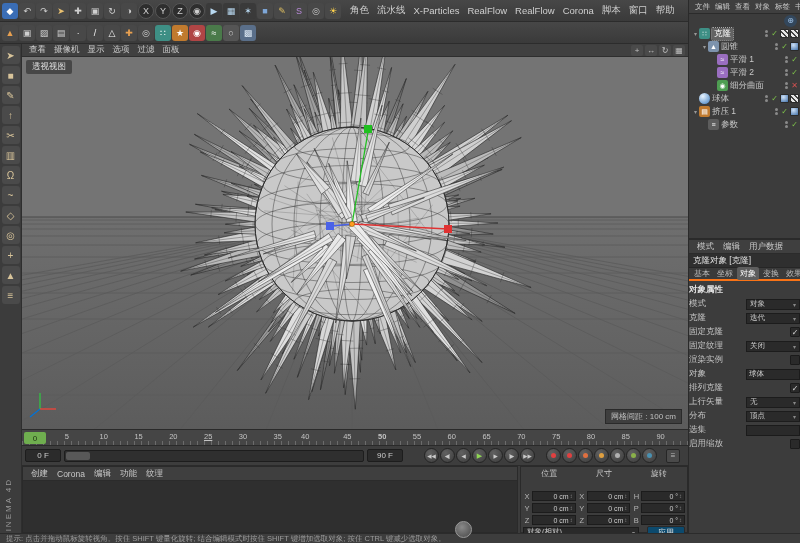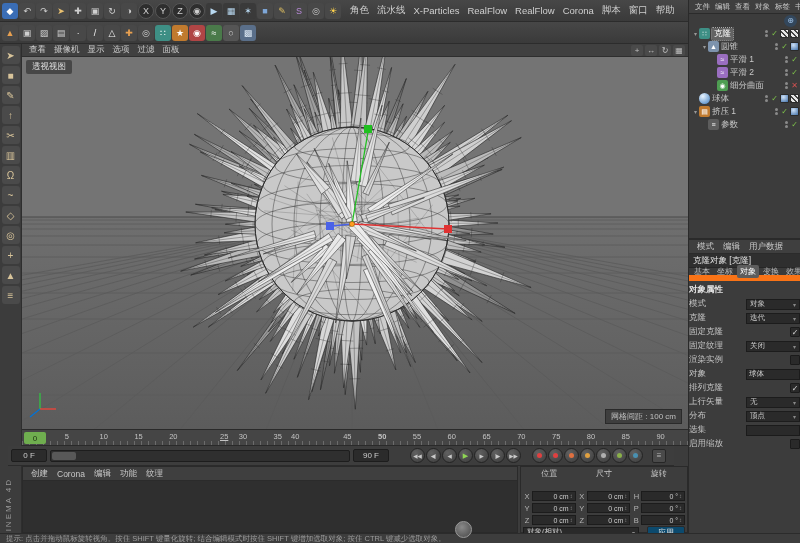--- a/index.html
+++ b/index.html
@@ -46,21 +46,21 @@
 #timeline{position:absolute;left:22px;top:429px;width:666px;height:17px;background:#454545;
   border-top:1px solid #2a2a2a;border-bottom:1px solid #2a2a2a;overflow:hidden}
 .tl-label{position:absolute;top:2px;font-size:7.5px;color:#c3c3c3}
 .tl-ticks{position:absolute;bottom:0;left:0;right:0;height:4px;
   background:repeating-linear-gradient(90deg,#6b6b6b 0,#6b6b6b 1px,transparent 1px,transparent 7px)}
 .tl-marker{position:absolute;left:2px;top:2px;width:22px;height:12px;background:#6fae4f;
   border-radius:2px;color:#1c3210;font-size:8px;display:flex;align-items:center;
   justify-content:center;z-index:2}
 
 
-#transport{position:absolute;left:8px;top:446px;width:666px;height:20px;background:#3d3d3d;
+#transport{position:absolute;left:22px;top:446px;width:666px;height:20px;background:#3d3d3d;
   display:flex;align-items:center;padding:0 3px;gap:3px;border-bottom:1px solid #2b2b2b}
 .tfield{width:36px;height:13px;background:#2b2b2b;border:1px solid #1d1d1d;border-radius:2px;
   font-size:8px;color:#ccc;display:flex;align-items:center;justify-content:center;flex:0 0 auto}
 .track{flex:1;max-width:300px;height:12px;background:#2f2f2f;border:1px solid #1d1d1d;
   border-radius:2px;position:relative}
 .track .handle{position:absolute;left:1px;top:1px;width:24px;height:8px;background:#585858;border-radius:2px}
 #play-btns,#rec-btns{display:flex;gap:1px;align-items:center}
 #play-btns{margin-left:18px}
 #rec-btns{margin-left:8px}
 .pbtn,.rbtn{width:15px;height:15px;border-radius:50%;
@@ -119,21 +119,21 @@
 .dots{display:flex;flex-direction:column;gap:1px;margin-right:1px}
 .dots i{width:3px;height:3px;border-radius:50%;background:#8a8a8a;display:block}
 .tstate{font-size:8px;width:9px;text-align:center}
 .tstate.check{color:#7ec44a}.tstate.cross{color:#d05050}
 .ttag{width:9px;height:9px;border-radius:1px;border:1px solid #2a2a2a;flex:0 0 auto}
 .ttag.tex{background:linear-gradient(45deg,#e8e8e8 25%,#444 25%,#444 50%,#e8e8e8 50%,#e8e8e8 75%,#444 75%);background-size:5px 5px}
 .ttag.phong{background:radial-gradient(circle at 35% 30%,#cfe2f8,#3f6ea6)}
 .am-title{height:14px;background:#2f2f2f;border-bottom:1px solid #262626;font-size:8.5px;
   color:#e0e0e0;display:flex;align-items:center;padding:0 4px}
 #am-tabs{height:13px;display:flex;align-items:center;gap:1px;padding:0 2px;background:#3a3a3a;
-  border-bottom:6px solid #f97316}
+  border-bottom:2px solid #f97316}
 .tab{font-size:8px;color:#bbb;padding:1px 3px;border-radius:2px;white-space:nowrap}
 .tab.active{background:#5d5d5d;color:#fff}
 #am-rows{padding:2px 0}
 .ar{min-height:14px;display:flex;align-items:center;padding:0 0;font-size:8.5px;gap:3px}
 .ar.section{color:#e2e2e2;font-weight:bold}
 .ar .lbl{color:#c3c3c3;white-space:nowrap}
 .ar .ctrl{margin-left:auto;width:54px;flex:0 0 auto}
 .cb{margin-left:auto;width:10px;height:10px;background:#2a2a2a;border:1px solid #1b1b1b;
   border-radius:1px;font-size:8px;color:#d8d8d8;display:flex;align-items:center;justify-content:center;flex:0 0 auto}
 .lk{margin-left:auto;width:54px;height:11px;background:#2a2a2a;border:1px solid #1b1b1b;
@@ -1241,24 +1241,24 @@
   </div>
 
   <div id="timeline">
     <div class="tl-marker">0</div>
     <div id="tl-labels">
         <span class="tl-label" style="left: 8px;">0</span>
         <span class="tl-label" style="left: 42.8px;">5</span>
         <span class="tl-label" style="left: 77.6px;">10</span>
         <span class="tl-label" style="left: 112.4px;">15</span>
         <span class="tl-label" style="left: 147.2px;">20</span>
-        <span class="tl-label" style="left: 198px; text-decoration: underline;">25</span>
+        <span class="tl-label" style="left: 182px; text-decoration: underline;">25</span>
         <span class="tl-label" style="left: 216.8px;">30</span>
         <span class="tl-label" style="left: 251.6px;">35</span>
-        <span class="tl-label" style="left: 269px;">40</span>
+        <span class="tl-label" style="left: 279px;">40</span>
         <span class="tl-label" style="left: 321.2px;">45</span>
         <span class="tl-label" style="left: 356px; font-weight: bold;">50</span>
         <span class="tl-label" style="left: 390.8px;">55</span>
         <span class="tl-label" style="left: 425.6px;">60</span>
         <span class="tl-label" style="left: 460.4px;">65</span>
         <span class="tl-label" style="left: 495.2px;">70</span>
         <span class="tl-label" style="left: 530px;">75</span>
         <span class="tl-label" style="left: 564.8px;">80</span>
         <span class="tl-label" style="left: 599.6px;">85</span>
         <span class="tl-label" style="left: 634.4px;">90</span>

